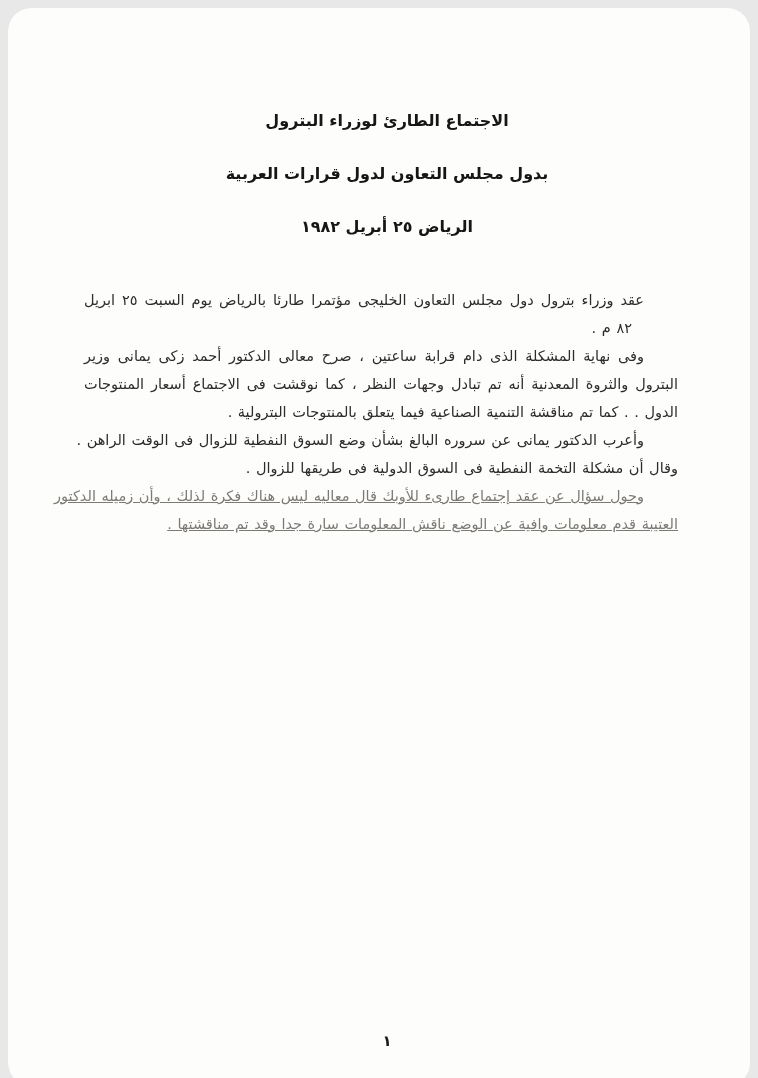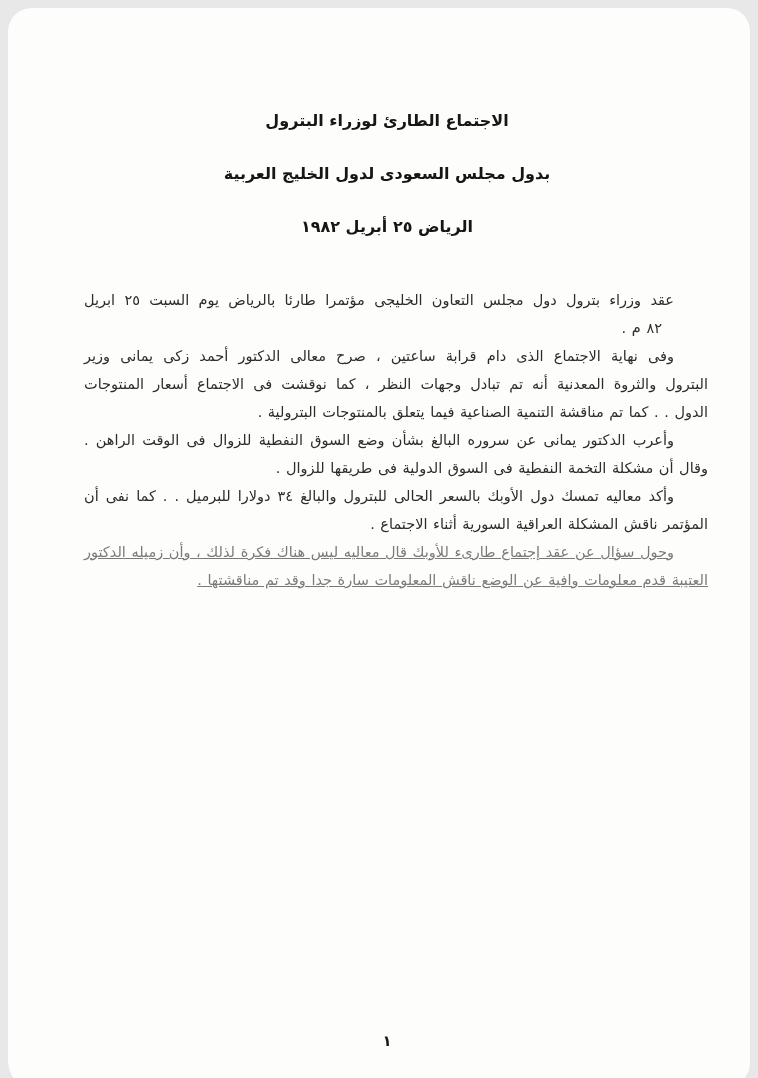--- a/index.html
+++ b/index.html
@@ -25,21 +25,21 @@
   .title-line {
     font-size: 16px;
     font-weight: bold;
     line-height: 49px;
     letter-spacing: 0.5px;
     color: #161616;
   }
   .body-text {
     position: absolute;
     top: 272px;
-    right: 46px;
+    right: 76px;
     left: 64px;
     color: #2e2c2a;
     font-size: 14.5px;
   }
   .para { margin-bottom: 3px; }
   .para.faded { color: #7d7a76; text-decoration: underline; }
   .line {
     direction: rtl;
     line-height: 24px;
     height: 24px;
@@ -65,41 +65,37 @@
     color: #1a1a1a;
   }
 </style>
 </head>
 <body>
 
 <div class="page">
 
   <div class="title-block">
     <div class="title-line">الاجتماع الطارئ لوزراء البترول</div>
-    <div class="title-line">بدول مجلس السعودى لدول الخليج العربية</div>
+    <div class="title-line">بدول مجلس التعاون لدول قرارات العربية</div>
     <div class="title-line">الرياض ٢٥ أبريل ١٩٨٢</div>
   </div>
 
   <div class="body-text">
       <div class="para">
         <div class="line first">عقد وزراء بترول دول مجلس التعاون الخليجى مؤتمرا طارئا بالرياض يوم السبت ٢٥ ابريل</div>
         <div class="line last" style="padding-right: 46px;">٨٢ م .</div>
       </div>
       <div class="para">
-        <div class="line first">وفى نهاية الاجتماع الذى دام قرابة ساعتين ، صرح معالى الدكتور أحمد زكى يمانى وزير</div>
+        <div class="line first">وفى نهاية المشكلة الذى دام قرابة ساعتين ، صرح معالى الدكتور أحمد زكى يمانى وزير</div>
         <div class="line">البترول والثروة المعدنية أنه تم تبادل وجهات النظر ، كما نوقشت فى الاجتماع أسعار المنتوجات</div>
         <div class="line last">الدول . . كما تم مناقشة التنمية الصناعية فيما يتعلق بالمنتوجات البترولية .</div>
       </div>
       <div class="para">
         <div class="line first">وأعرب الدكتور يمانى عن سروره البالغ بشأن وضع السوق النفطية للزوال فى الوقت الراهن .</div>
         <div class="line last">وقال أن مشكلة التخمة النفطية فى السوق الدولية فى طريقها للزوال .</div>
-      </div>
-      <div class="para">
-        <div class="line first">وأكد معاليه تمسك دول الأوبك بالسعر الحالى للبترول والبالغ ٣٤ دولارا للبرميل . . كما نفى أن</div>
-        <div class="line last">المؤتمر ناقش المشكلة العراقية السورية أثناء الاجتماع .</div>
       </div>
       <div class="para faded">
         <div class="line first">وحول سؤال عن عقد إجتماع طارىء للأوبك قال معاليه ليس هناك فكرة لذلك ، وأن زميله الدكتور</div>
         <div class="line last">العتيبة قدم معلومات وافية عن الوضع ناقش المعلومات سارة جدا وقد تم مناقشتها .</div>
       </div>
     </div>
 
   <div class="page-number">١</div>
 
 </div>

